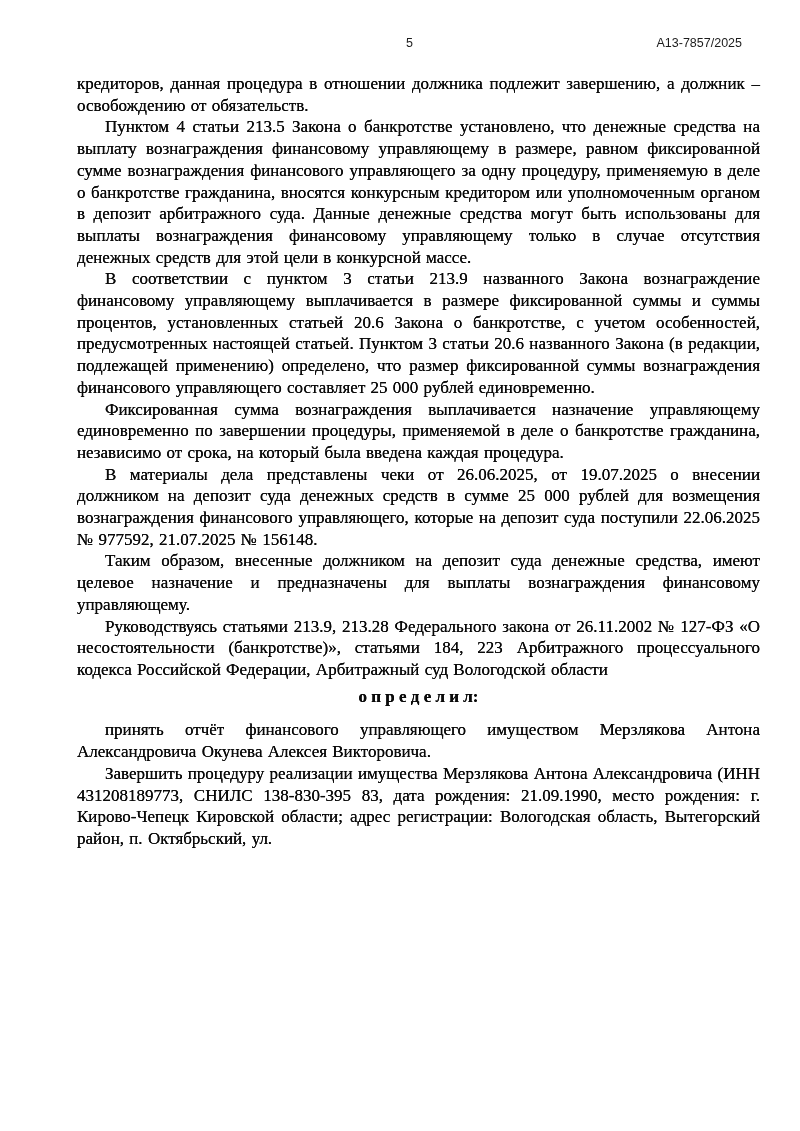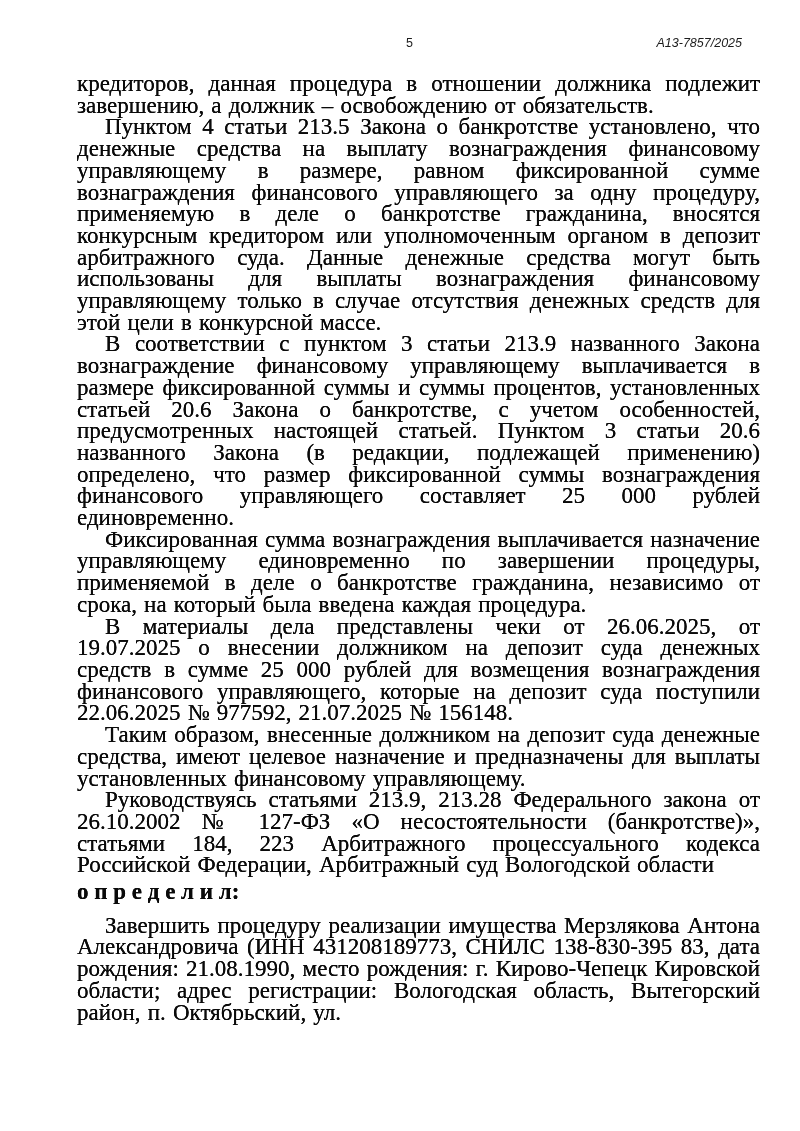--- a/index.html
+++ b/index.html
@@ -29,64 +29,64 @@
   .page-num {
     position: absolute;
     left: 50%;
     transform: translateX(-50%);
     top: 0;
   }
   .case-num {
     position: absolute;
     right: 0;
     top: 0;
-    font-style: italic;
   }
   .content {
     position: absolute;
     top: 73px;
     left: 77px;
     right: 40px;
-    font-size: 23px;
+    font-size: 17px;
     line-height: 21.7px;
     text-align: justify;
     text-shadow: 0 0 0.35px #000;
   }
   .para {
     margin: 0;
     text-indent: 28px;
     word-spacing: 0.06em;
   }
   .para.no-indent {
     text-indent: 0;
   }
   .ruling-heading {
     margin: 5px 0 12px 0;
-    text-align: left;
+    text-align: center;
     text-indent: 0;
     font-weight: bold;
   }
 </style>
 </head>
 <body>
 
 <div class="page">
 
   <div class="header">
     <span class="page-num">5</span>
     <span class="case-num">А13-7857/2025</span>
   </div>
 
   <div class="content">
     <p class="para no-indent">кредиторов, данная процедура в отношении должника подлежит завершению, а должник – освобождению от обязательств.</p>
     <p class="para">Пунктом 4 статьи 213.5 Закона о банкротстве установлено, что денежные средства на выплату вознаграждения финансовому управляющему в размере, равном фиксированной сумме вознаграждения финансового управляющего за одну процедуру, применяемую в деле о банкротстве гражданина, вносятся конкурсным кредитором или уполномоченным органом в депозит арбитражного суда. Данные денежные средства могут быть использованы для выплаты вознаграждения финансовому управляющему только в случае отсутствия денежных средств для этой цели в конкурсной массе.</p>
     <p class="para">В соответствии с пунктом 3 статьи 213.9 названного Закона вознаграждение финансовому управляющему выплачивается в размере фиксированной суммы и суммы процентов, установленных статьей 20.6 Закона о банкротстве, с учетом особенностей, предусмотренных настоящей статьей. Пунктом 3 статьи 20.6 названного Закона (в редакции, подлежащей применению) определено, что размер фиксированной суммы вознаграждения финансового управляющего составляет 25 000 рублей единовременно.</p>
     <p class="para">Фиксированная сумма вознаграждения выплачивается назначение управляющему единовременно по завершении процедуры, применяемой в деле о банкротстве гражданина, независимо от срока, на который была введена каждая процедура.</p>
     <p class="para">В материалы дела представлены чеки от 26.06.2025, от 19.07.2025 о внесении должником на депозит суда денежных средств в сумме 25 000 рублей для возмещения вознаграждения финансового управляющего, которые на депозит суда поступили  22.06.2025 № 977592, 21.07.2025 № 156148.</p>
-    <p class="para">Таким образом, внесенные должником на депозит суда денежные средства, имеют целевое назначение и предназначены для выплаты установленных финансовому управляющему.</p>
-    <p class="para">Руководствуясь статьями 213.9, 213.28 Федерального закона от 26.10.2002 № 127-ФЗ «О несостоятельности (банкротстве)», статьями 184, 223 Арбитражного процессуального кодекса Российской Федерации, Арбитражный суд Вологодской области</p>
+    <p class="para">Таким образом, внесенные должником на депозит суда денежные средства, имеют целевое назначение и предназначены для выплаты вознаграждения финансовому управляющему.</p>
+    <p class="para">Руководствуясь статьями 213.9, 213.28 Федерального закона от 26.11.2002 № 127-ФЗ «О несостоятельности (банкротстве)», статьями 184, 223 Арбитражного процессуального кодекса Российской Федерации, Арбитражный суд Вологодской области</p>
 
     <p class="ruling-heading">о п р е д е л и л:</p>
 
-    <p class="para">Завершить процедуру реализации имущества Мерзлякова Антона Александровича (ИНН 431208189773, СНИЛС 138-830-395 83, дата рождения: 21.08.1990, место рождения: г. Кирово-Чепецк Кировской области; адрес регистрации: Вологодская область, Вытегорский район, п. Октябрьский, ул.</p>
+    <p class="para">принять отчёт финансового управляющего имуществом Мерзлякова Антона Александровича Окунева Алексея Викторовича.</p>
+    <p class="para">Завершить процедуру реализации имущества Мерзлякова Антона Александровича (ИНН 431208189773, СНИЛС 138-830-395 83, дата рождения: 21.09.1990, место рождения: г. Кирово-Чепецк Кировской области; адрес регистрации: Вологодская область, Вытегорский район, п. Октябрьский, ул.</p>
   </div>
 
 </div>
 
 </body></html>

